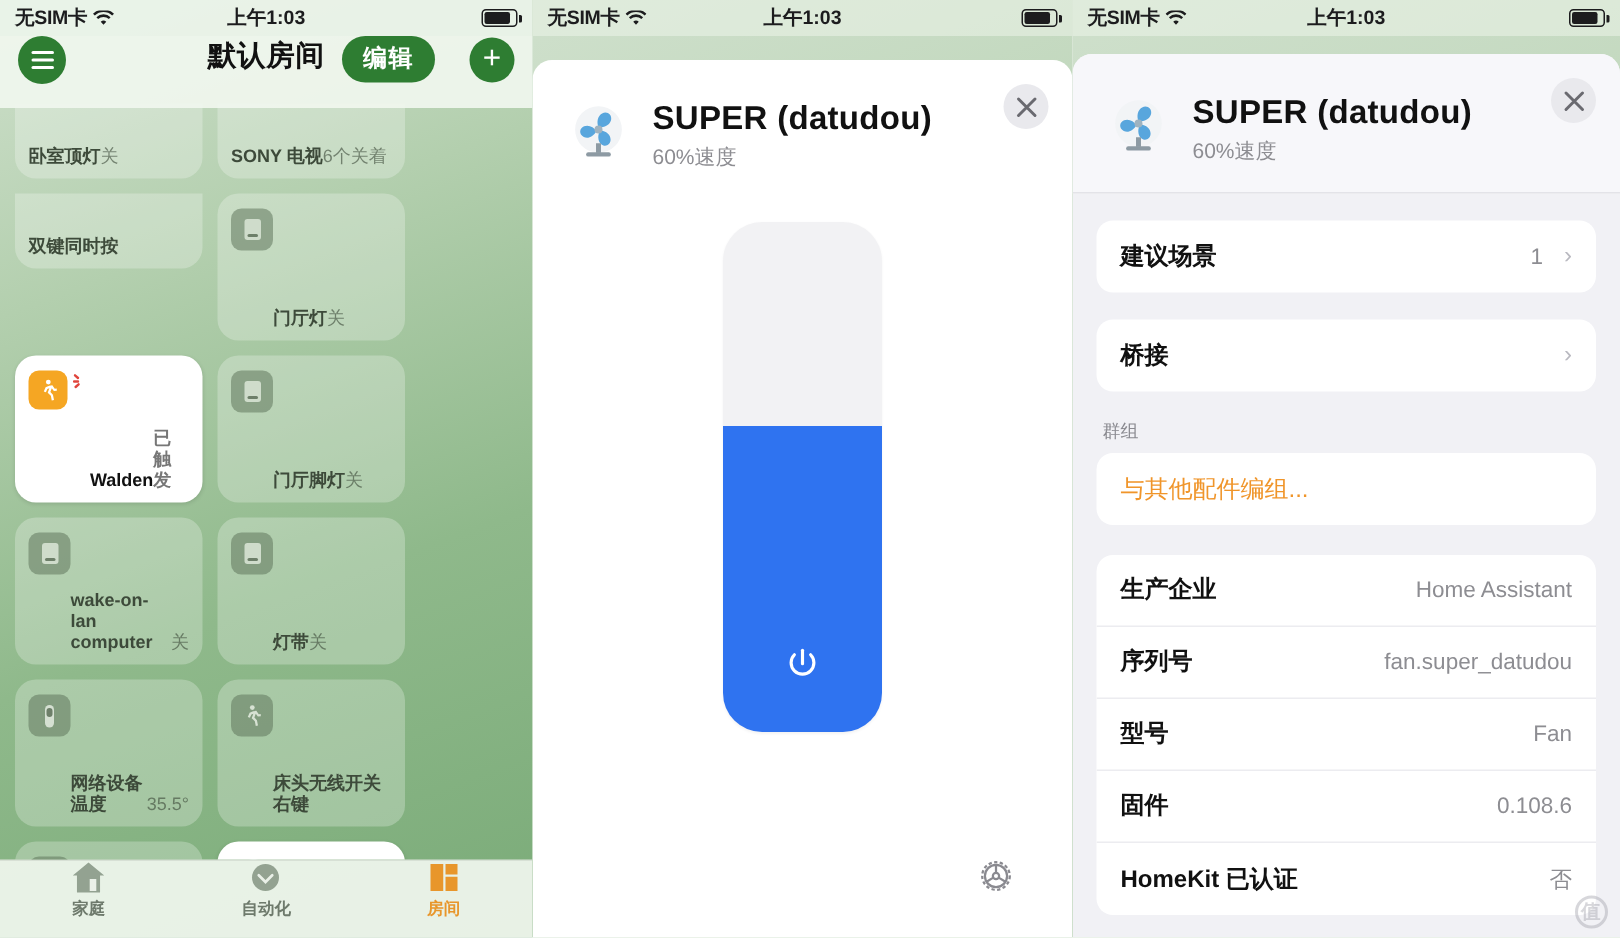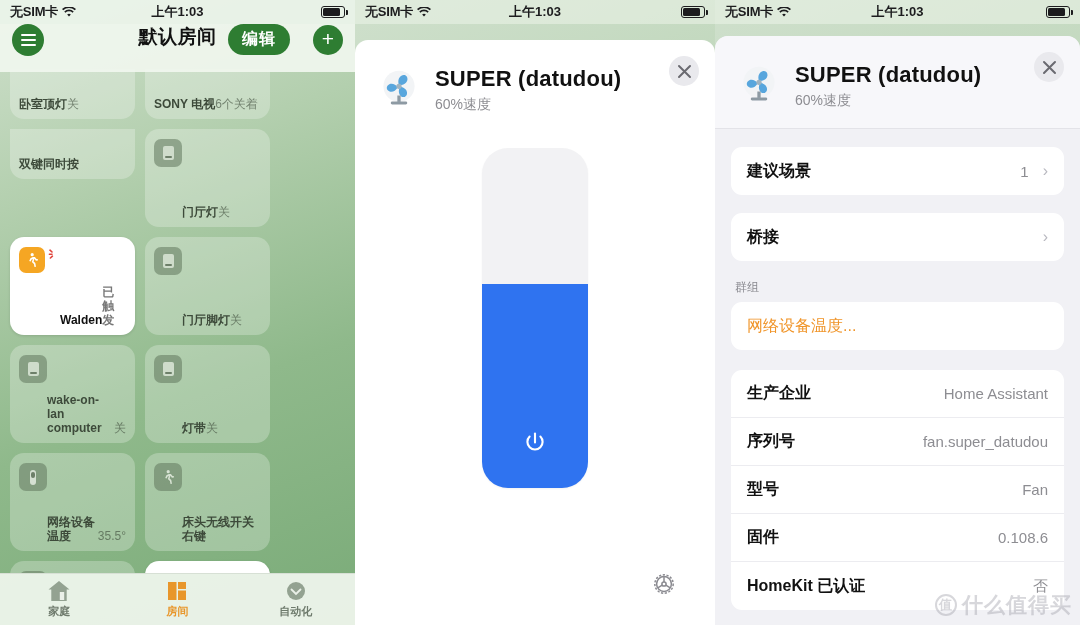--- a/index.html
+++ b/index.html
@@ -96,21 +96,21 @@
   }
   .t-name { font-size: 12px; font-weight: 700; color: #3d4a3a; line-height: 14px; }
   .tile.active .t-name { color:#111; }
   .t-state { font-size: 12px; color: rgba(61,74,58,0.62); line-height:14px; }
   .tile.active .t-state { color:#777; }
   .t-state.alert { color:#e0453c; font-weight:700; }
   .tabbar {
     height: 52px; background: rgba(240,246,238,0.93); display:flex; flex:0 0 auto;
     border-top: 1px solid rgba(0,0,0,0.07);
   }
-  .tabitem { flex:1; display:flex; flex-direction:column; align-items:center; justify-content:center; gap:2px; }
+  .tabitem { flex:1; display:flex; flex-direction:column; align-items:center; gap:2px; }
   .tabitem span { font-size:11px; color:#6e7a6c; font-weight:600; }
   .tabitem.sel span { color:#e8962b; }
 
   
   #panel-fan {
     width: 360px; height:625px; position:relative; overflow:hidden;
     background: linear-gradient(160deg,#cfe0cc 0%, #b8d2b3 45%, #9cc196 100%);
     display:flex; flex-direction:column;
   }
   #panel-fan .statusbar { background: rgba(236,244,234,0.55); }
@@ -328,34 +328,34 @@
     </div>
 
     <div class="tabbar">
       <div class="tabitem">
         <svg width="24" height="22" viewBox="0 0 24 22">
           <path d="M12 1 1.5 9.6h2.8V21h15.4V9.6h2.8L12 1z" fill="#93a291"></path>
           <rect x="12.8" y="12" width="4.4" height="8" fill="#eaf0e8"></rect>
         </svg>
         <span>家庭</span>
       </div>
+      <div class="tabitem">
+        <svg width="24" height="22" viewBox="0 0 24 22">
+          <circle cx="12" cy="11" r="9" fill="#93a291"></circle>
+          <path d="M7.5 9.5 12 14l4.5-4.5" stroke="#eaf0e8" stroke-width="1.8" fill="none" stroke-linecap="round"></path>
+        </svg>
+        <span>自动化</span>
+      </div>
       <div class="tabitem sel">
         <svg width="24" height="22" viewBox="0 0 24 22">
           <rect x="3" y="2" width="8.5" height="18" fill="#e8962b"></rect>
           <rect x="13" y="2" width="8" height="7" fill="#e8962b"></rect>
           <rect x="13" y="10.5" width="8" height="9.5" fill="#e8962b"></rect>
         </svg>
         <span>房间</span>
-      </div>
-      <div class="tabitem">
-        <svg width="24" height="22" viewBox="0 0 24 22">
-          <circle cx="12" cy="11" r="9" fill="#93a291"></circle>
-          <path d="M7.5 9.5 12 14l4.5-4.5" stroke="#eaf0e8" stroke-width="1.8" fill="none" stroke-linecap="round"></path>
-        </svg>
-        <span>自动化</span>
       </div>
     </div>
   </div>
 
   <div id="panel-fan">
 
     <div class="statusbar">
       <div class="sb-left">
         <span>无SIM卡</span>
         <svg class="wifi" viewBox="0 0 16 12">
@@ -478,21 +478,21 @@
             <span class="r-label">桥接</span>
             <span class="chev" style="margin-left:auto">›</span>
           </div>
         </div>
       </div>
 
       <div class="group">
         <div class="group-label">群组</div>
         <div class="card">
           <div class="row link">
-            <span class="r-label">网络设备温度...</span>
+            <span class="r-label">与其他配件编组...</span>
           </div>
         </div>
       </div>
 
       <div class="group" style="margin-top:20px">
         <div class="card">
           <div class="row">
             <span class="r-label">生产企业</span>
             <span class="r-value">Home Assistant</span>
           </div>
@@ -510,18 +510,17 @@
           </div>
           <div class="row">
             <span class="r-label">HomeKit 已认证</span>
             <span class="r-value">否</span>
           </div>
         </div>
       </div>
 
       <div class="watermark">
         <span class="wm-circle">值</span>
-        <span>什么值得买</span>
       </div>
     </div>
   </div>
 
 </div>
 
 </body></html>

